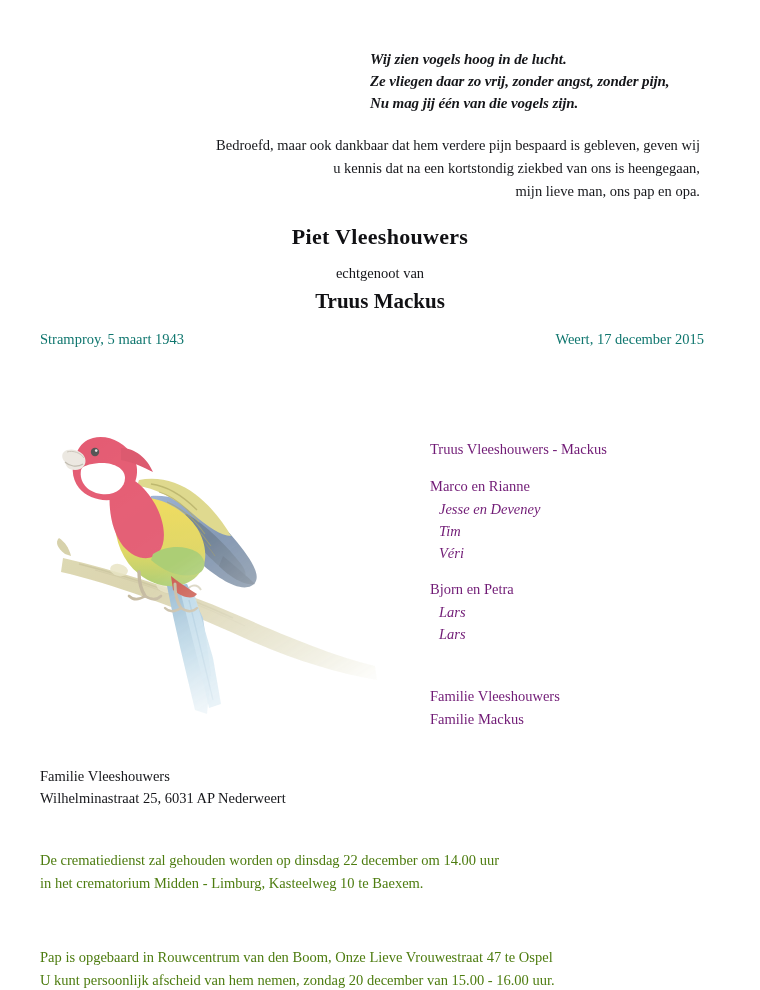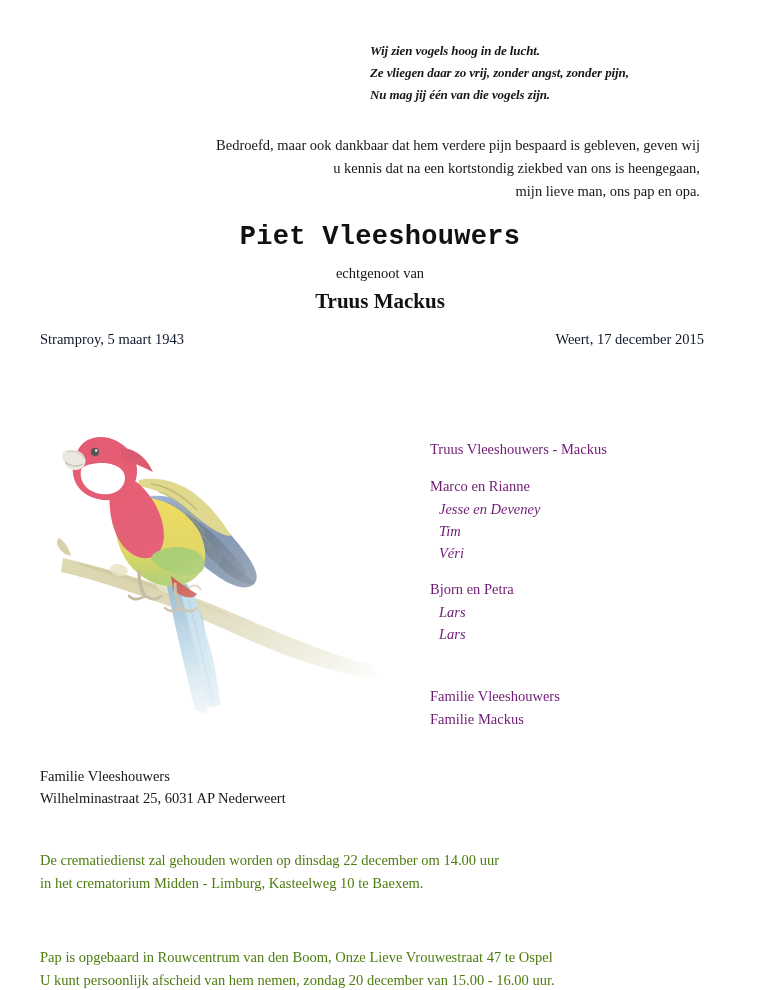--- a/index.html
+++ b/index.html
@@ -20,25 +20,25 @@
   .card {
     position: absolute;
     inset: 0;
     background: #ffffff;
   }
 
   
   .poem {
     position: absolute;
     left: 370px;
-    top: 40px;
+    top: 48px;
     width: 360px;
     font-style: italic;
     font-weight: 600;
-    font-size: 13px;
+    font-size: 15px;
     line-height: 22px;
     letter-spacing: -0.1px;
     color: #15161a;
   }
   .poem-line { white-space: nowrap; }
 
   
   .announce {
     position: absolute;
     left: 60px;
@@ -52,26 +52,25 @@
 
   
   .nameblock {
     position: absolute;
     left: 0;
     top: 220px;
     width: 760px;
     text-align: center;
   }
   .name-main {
-    font-size: 27px;
+    font-size: 22px;
     font-weight: 700;
     letter-spacing: 0.3px;
     line-height: 34px;
     color: #111114;
-    font-family: Liberation Mono, monospace;
   }
   .spouse-rel {
     font-size: 14.5px;
     line-height: 22px;
     margin-top: 8px;
     color: #15161a;
   }
   .spouse-name {
     font-size: 21px;
     font-weight: 700;
@@ -83,21 +82,21 @@
   
   .dates {
     position: absolute;
     left: 40px;
     top: 329px;
     width: 664px;
     display: flex;
     justify-content: space-between;
     font-size: 14.5px;
     line-height: 20px;
-    color: #0f172a;
+    color: #0f766e;
   }
 
   
   .bird-wrap {
     position: absolute;
     left: 55px;
     top: 418px;
     width: 340px;
     height: 300px;
     pointer-events: none;

